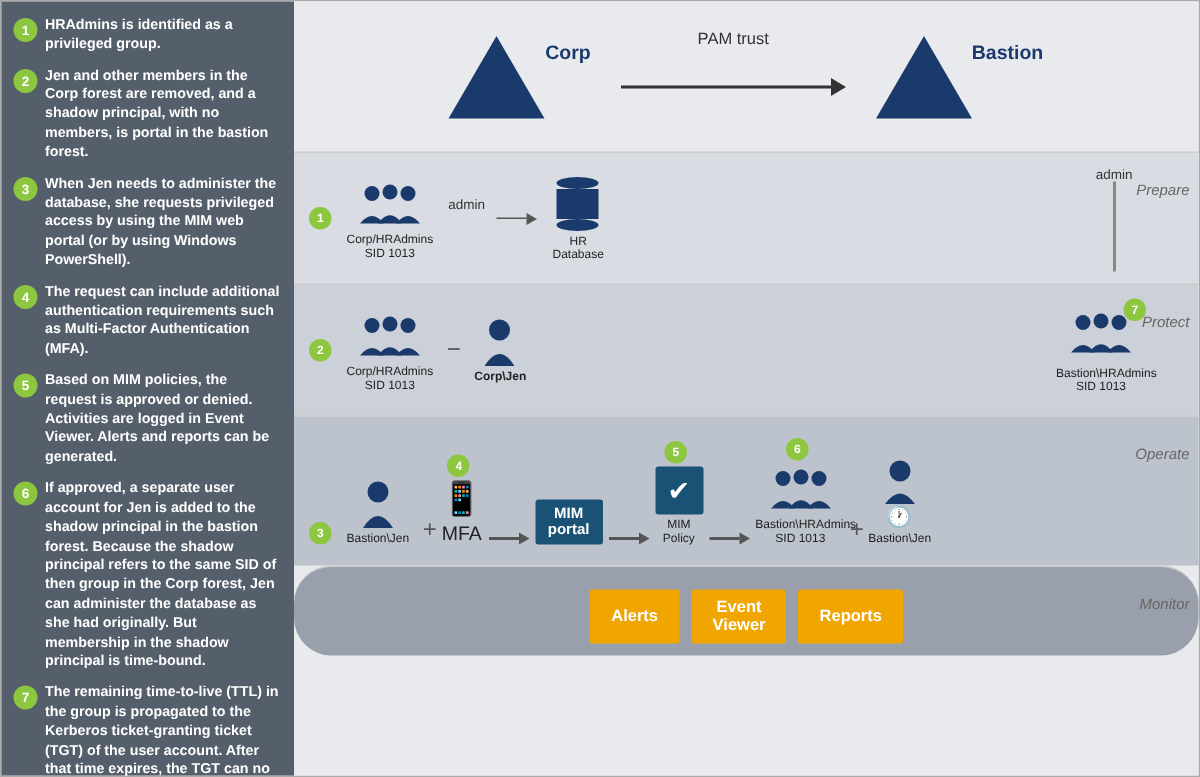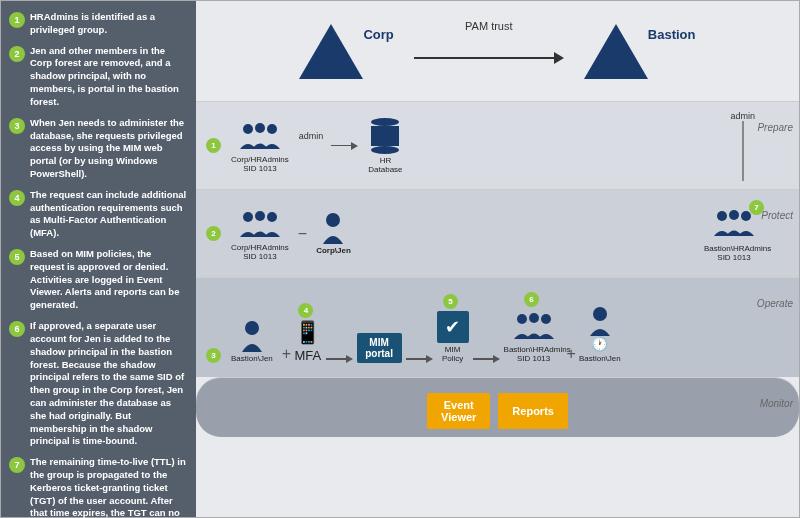--- a/index.html
+++ b/index.html
@@ -536,20 +536,21 @@
             </svg>
             <span style="font-size:14px;color:#1a3a6b;">🕐</span>
             <div class="icon-label" style="font-size:8px;">Bastion\Jen</div>
           </div>
         </div>
       </div>
 
       <div class="section monitor-section" style="background:#9aa0ab; min-height:60px; position:relative;">
         <div class="section-label">Monitor</div>
         <div class="monitor-buttons">
+          <button class="monitor-btn">Alerts</button>
           <button class="monitor-btn" style="white-space:pre-line;">Event
 Viewer</button>
           <button class="monitor-btn">Reports</button>
         </div>
       </div>
 
     </div>
   </div>
 </div>
 

